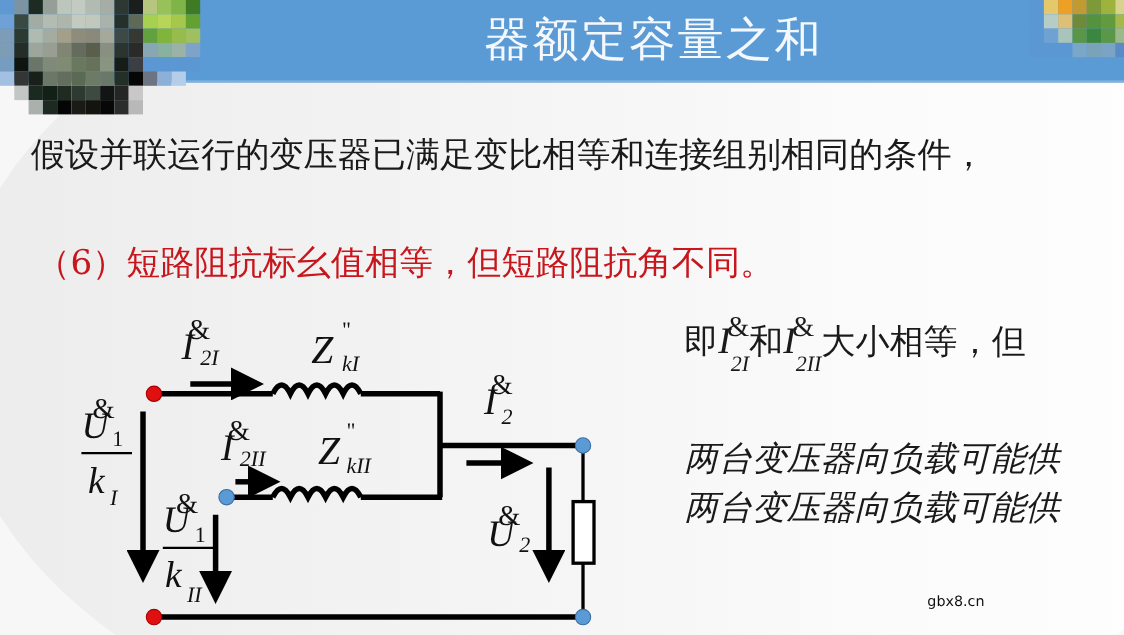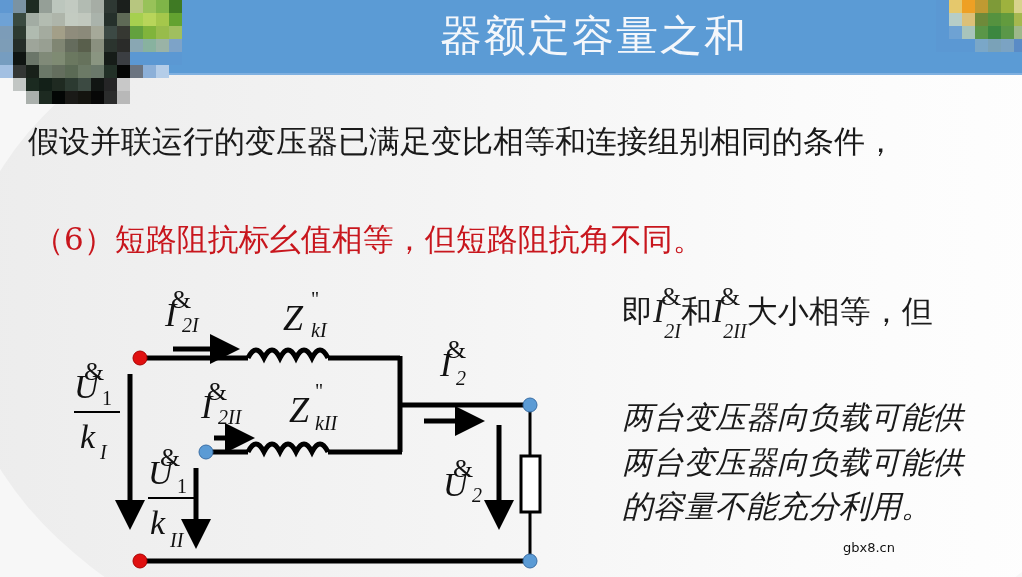--- a/index.html
+++ b/index.html
@@ -314,16 +314,15 @@
 
 <div class="right-text rt1">
   <div>
     <span>即</span><span class="phasor"><span>I</span><span class="amp">&amp;</span><sub>2I</sub></span><span>和</span><span class="phasor"><span>I</span><span class="amp">&amp;</span><sub>2II</sub></span><span>大小相等，但</span>
   </div>
 </div>
 
 <div class="right-text rt2">
   <div>两台变压器向负载可能供</div>
   <div>两台变压器向负载可能供</div>
-  <div>的容量不能充分利用。</div>
 </div>
 
 <div class="watermark">gbx8.cn</div>
 
 </body></html>

